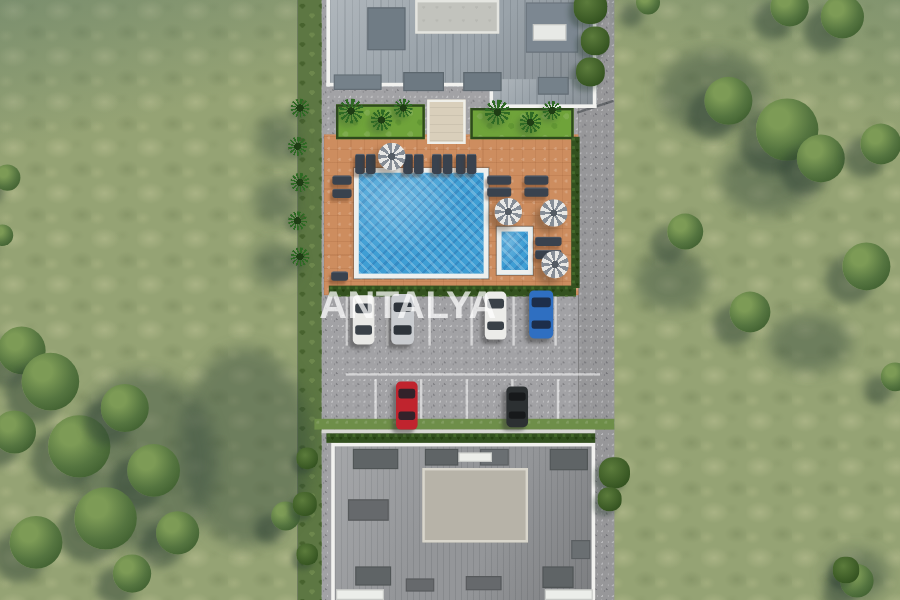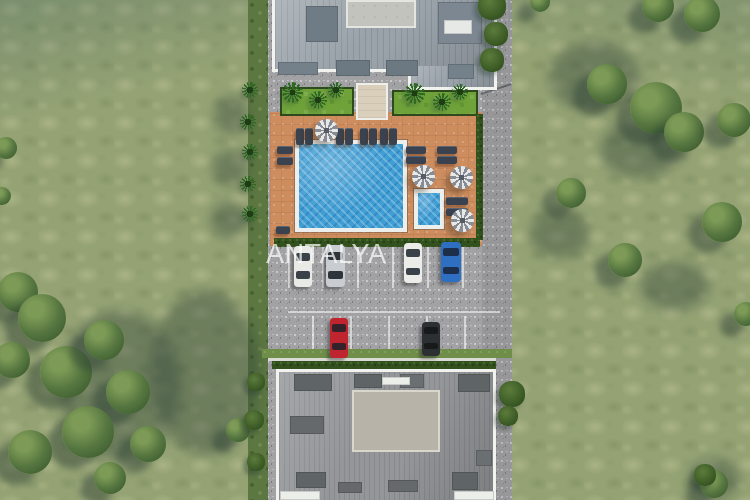--- a/index.html
+++ b/index.html
@@ -104,21 +104,21 @@
   .car{border-radius:4px;box-shadow:-3px 3px 3px rgba(50,50,50,.45);}
   .car i{position:absolute;display:block;border-radius:2px;}
   .curb{background:#d9d9d5;}
   .grass-strip{background:#6e8e49;
     background-image:radial-gradient(circle 2px at 3px 3px, rgba(255,255,255,.12) 60%, rgba(0,0,0,0) 61%);
     background-size:8px 8px;}
   .pole-shadow{width:32px;height:2px;background:rgba(50,55,60,.5);transform:rotate(-18deg);}
 
   
   .watermark{left:266px;top:240px;width:216px;height:30px;z-index:40;
-    font-size:27px;font-weight:normal;letter-spacing:.5px;line-height:28px;white-space:nowrap;}
+    font-size:32px;font-weight:bold;letter-spacing:.5px;line-height:28px;white-space:nowrap;}
   .watermark span{position:static;}
   .wm1{color:rgba(255,255,255,.72);}
   .wm2{color:rgba(104,110,118,.62);}
 </style>
 </head>
 <body>
 
 <div id="stage">
 
   <div class="grass field-left"></div>

